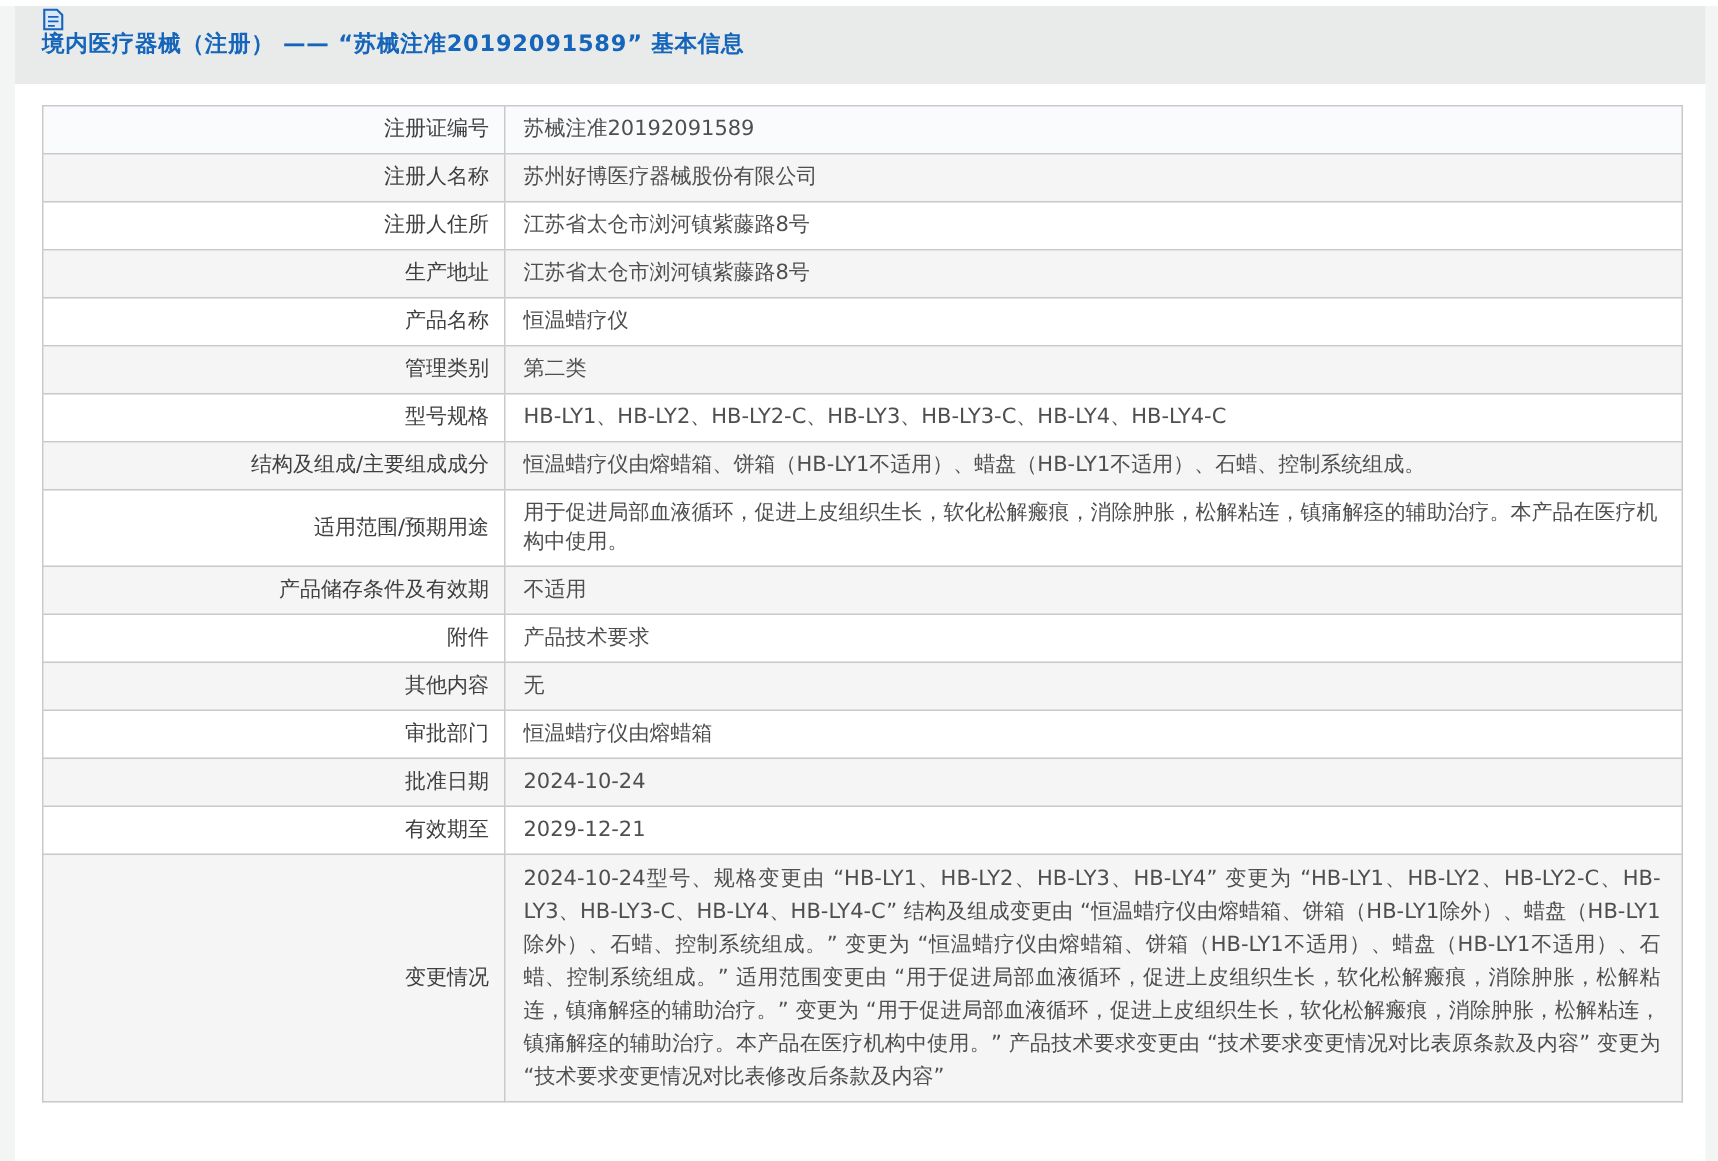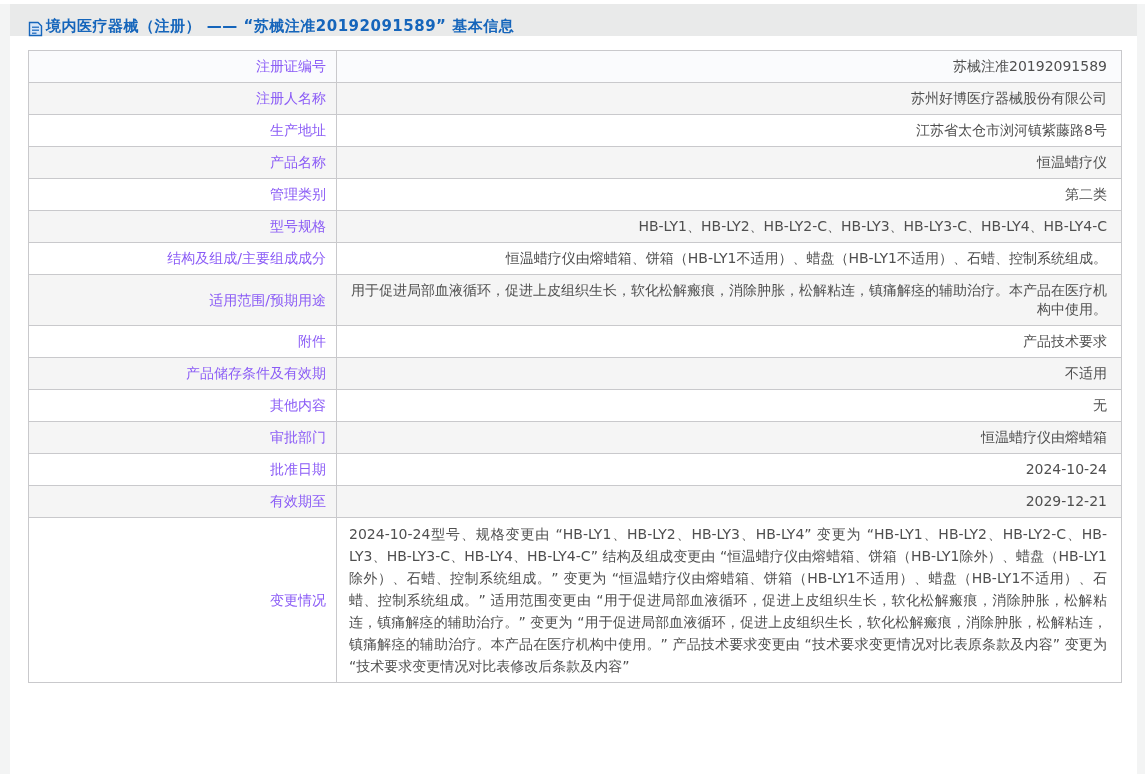--- a/index.html
+++ b/index.html
@@ -9,25 +9,26 @@
     background: linear-gradient(#ffffff 0px, #ffffff 4px, #f3f4f4 4px);
     overflow: hidden;
   }
   .card {
     position: absolute;
     left: 10px; top: 4px;
     width: 1127px; height: 770px;
     background: #ffffff;
   }
   .header-bar {
-    height: 32px;
+    height: 52px;
     background: #e9eaea;
     display: flex;
-    align-items: flex-end;
+    align-items: flex-start;
     padding-left: 18px;
+    flex-direction: column;
   }
   .header-bar .doc-icon {
     display: inline-flex;
     margin-right: 3px;
     position: relative;
     top: 1px;
   }
   .page-title {
     color: #1565bb;
     font-size: 15px;
@@ -45,28 +46,27 @@
     font-size: 14px;
     vertical-align: middle;
   }
   .info-table tr { background: #ffffff; }
   .info-table tr:nth-child(even) { background: #f5f5f5; }
   .info-table tr:first-child { background: #fafbfd; }
   td.cell-label {
     width: 308px;
     text-align: right;
     padding: 6px 10px 6px 12px;
-    color: #8b5cf6;
+    color: #404040;
     line-height: 19px;
   }
   td.cell-value {
     padding: 6px 14px 6px 12px;
     color: #4f4f4f;
     line-height: 19px;
-    text-align: right;
   }
   tr.row-long td.cell-value {
     line-height: 22px;
     padding-top: 5px;
     padding-bottom: 5px;
     text-align: justify;
   }
 </style>
 </head>
 <body>
@@ -88,20 +88,24 @@
     <tbody id="table-body">
         <tr>
     <td class="cell-label">注册证编号</td>
     <td class="cell-value">苏械注准20192091589</td>
   </tr>
         <tr>
     <td class="cell-label">注册人名称</td>
     <td class="cell-value">苏州好博医疗器械股份有限公司</td>
   </tr>
         <tr>
+    <td class="cell-label">注册人住所</td>
+    <td class="cell-value">江苏省太仓市浏河镇紫藤路8号</td>
+  </tr>
+        <tr>
     <td class="cell-label">生产地址</td>
     <td class="cell-value">江苏省太仓市浏河镇紫藤路8号</td>
   </tr>
         <tr>
     <td class="cell-label">产品名称</td>
     <td class="cell-value">恒温蜡疗仪</td>
   </tr>
         <tr>
     <td class="cell-label">管理类别</td>
     <td class="cell-value">第二类</td>
@@ -112,26 +116,26 @@
   </tr>
         <tr>
     <td class="cell-label">结构及组成/主要组成成分</td>
     <td class="cell-value">恒温蜡疗仪由熔蜡箱、饼箱（HB-LY1不适用）、蜡盘（HB-LY1不适用）、石蜡、控制系统组成。</td>
   </tr>
         <tr>
     <td class="cell-label">适用范围/预期用途</td>
     <td class="cell-value">用于促进局部血液循环，促进上皮组织生长，软化松解瘢痕，消除肿胀，松解粘连，镇痛解痉的辅助治疗。本产品在医疗机构中使用。</td>
   </tr>
         <tr>
+    <td class="cell-label">产品储存条件及有效期</td>
+    <td class="cell-value">不适用</td>
+  </tr>
+        <tr>
     <td class="cell-label">附件</td>
     <td class="cell-value">产品技术要求</td>
-  </tr>
-        <tr>
-    <td class="cell-label">产品储存条件及有效期</td>
-    <td class="cell-value">不适用</td>
   </tr>
         <tr>
     <td class="cell-label">其他内容</td>
     <td class="cell-value">无</td>
   </tr>
         <tr>
     <td class="cell-label">审批部门</td>
     <td class="cell-value">恒温蜡疗仪由熔蜡箱</td>
   </tr>
         <tr>

